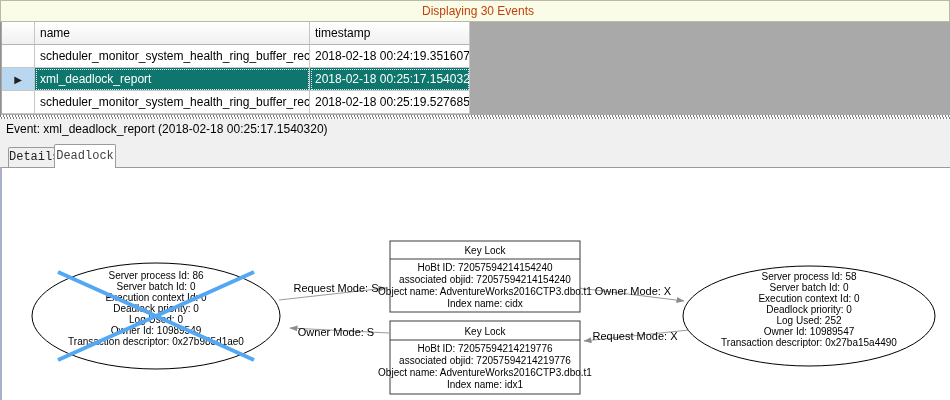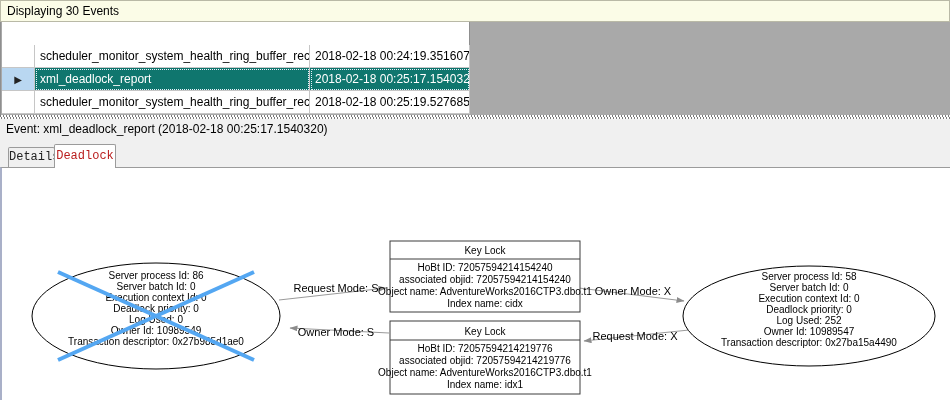--- a/index.html
+++ b/index.html
@@ -2,22 +2,22 @@
 <html><head>
 <meta charset="utf-8">
 <style>
   * { margin:0; padding:0; box-sizing:border-box; }
   html,body { width:950px; height:400px; background:#fff; overflow:hidden;
               font-family:"Liberation Sans", sans-serif; }
   #app { position:relative; width:950px; height:400px; background:#fff; }
 
   
   #events-banner { position:absolute; left:0; top:0; width:950px; height:22px;
-    background:#fbfce7; border:1px solid #b9b9a6; font-size:12px; color:#000000;
-    line-height:20px; padding-left:6px; }
+    background:#fbfce7; border:1px solid #b9b9a6; font-size:12px; color:#c2410c;
+    line-height:20px; padding-left:6px;text-align:center; }
 
   
   #grid-zone { position:absolute; left:0; top:22px; width:950px; height:93px;
     background:#a9a9a9; border-left:1px solid #8f8f8f; }
   #grid { position:absolute; left:1px; top:0; width:468px; height:92px;
     background:#fff; border-right:1px solid #8f8f8f; font-size:12px; }
   .g-row { position:absolute; left:0; width:468px; height:23px; }
   .g-cell { position:absolute; top:0; height:23px; line-height:22px;
     border-right:1px solid #c6c6c6; border-bottom:1px solid #c6c6c6;
     padding-left:5px; white-space:nowrap; overflow:hidden; color:#000; background:#fff; }
@@ -42,21 +42,21 @@
   #event-bar { position:absolute; left:0; top:119px; width:950px; height:21px;
     background:#f0f0f0; font-size:12px; color:#000000; line-height:21px; padding-left:6px; }
 
   
   #tab-strip { position:absolute; left:0; top:140px; width:950px; height:27px; background:#f0f0f0; }
   .tab { position:absolute; bottom:0; font-size:12px; text-align:center;
     border:1px solid #9b9b9b; border-bottom:none; border-radius:2px 2px 0 0; cursor:default;font-family:Liberation Mono, monospace; }
   #tab-details { left:8px; width:47px; height:20px; line-height:19px;
     background:#f0f0f0; color:#222; z-index:1; }
   #tab-deadlock { left:54px; width:62px; height:24px; line-height:22px;
-    background:#ffffff; color:#b91c1c; z-index:3; bottom:-1px; }
+    background:#ffffff; color:#404040; z-index:3; bottom:-1px; }
 
   
   #content { position:absolute; left:0; top:167px; width:950px; height:233px;
     background:#fff; border-top:1px solid #9b9b9b;
     border-left:2px solid #a9b0c8; z-index:2; }
   #graph-svg { display:block; }
   .node-text { font-size:10px; fill:#000; }
   .edge-label { font-size:11px; fill:#000; }
   .lock-title { font-size:10px; fill:#000; }
 </style>
@@ -65,20 +65,25 @@
 
 <div id="app">
 
   <div id="events-banner">
     <span>Displaying 30 Events</span>
   </div>
 
   <div id="grid-zone">
     <div id="grid">
 
+      <div class="g-row hdr" style="top:0">
+        <div class="g-cell c-rowhdr"></div>
+        <div class="g-cell c-name">name</div>
+        <div class="g-cell c-time">timestamp</div>
+      </div>
 
       <div class="g-row" style="top:23px">
         <div class="g-cell c-rowhdr"></div>
         <div class="g-cell c-name">scheduler_monitor_system_health_ring_buffer_recorded</div>
         <div class="g-cell c-time">2018-02-18 00:24:19.3516078</div>
       </div>
 
       <div class="g-row selected" style="top:46px">
         <div class="g-cell c-rowhdr"><span class="marker-arrow">▶</span></div>
         <div class="g-cell c-name">xml_deadlock_report</div>

